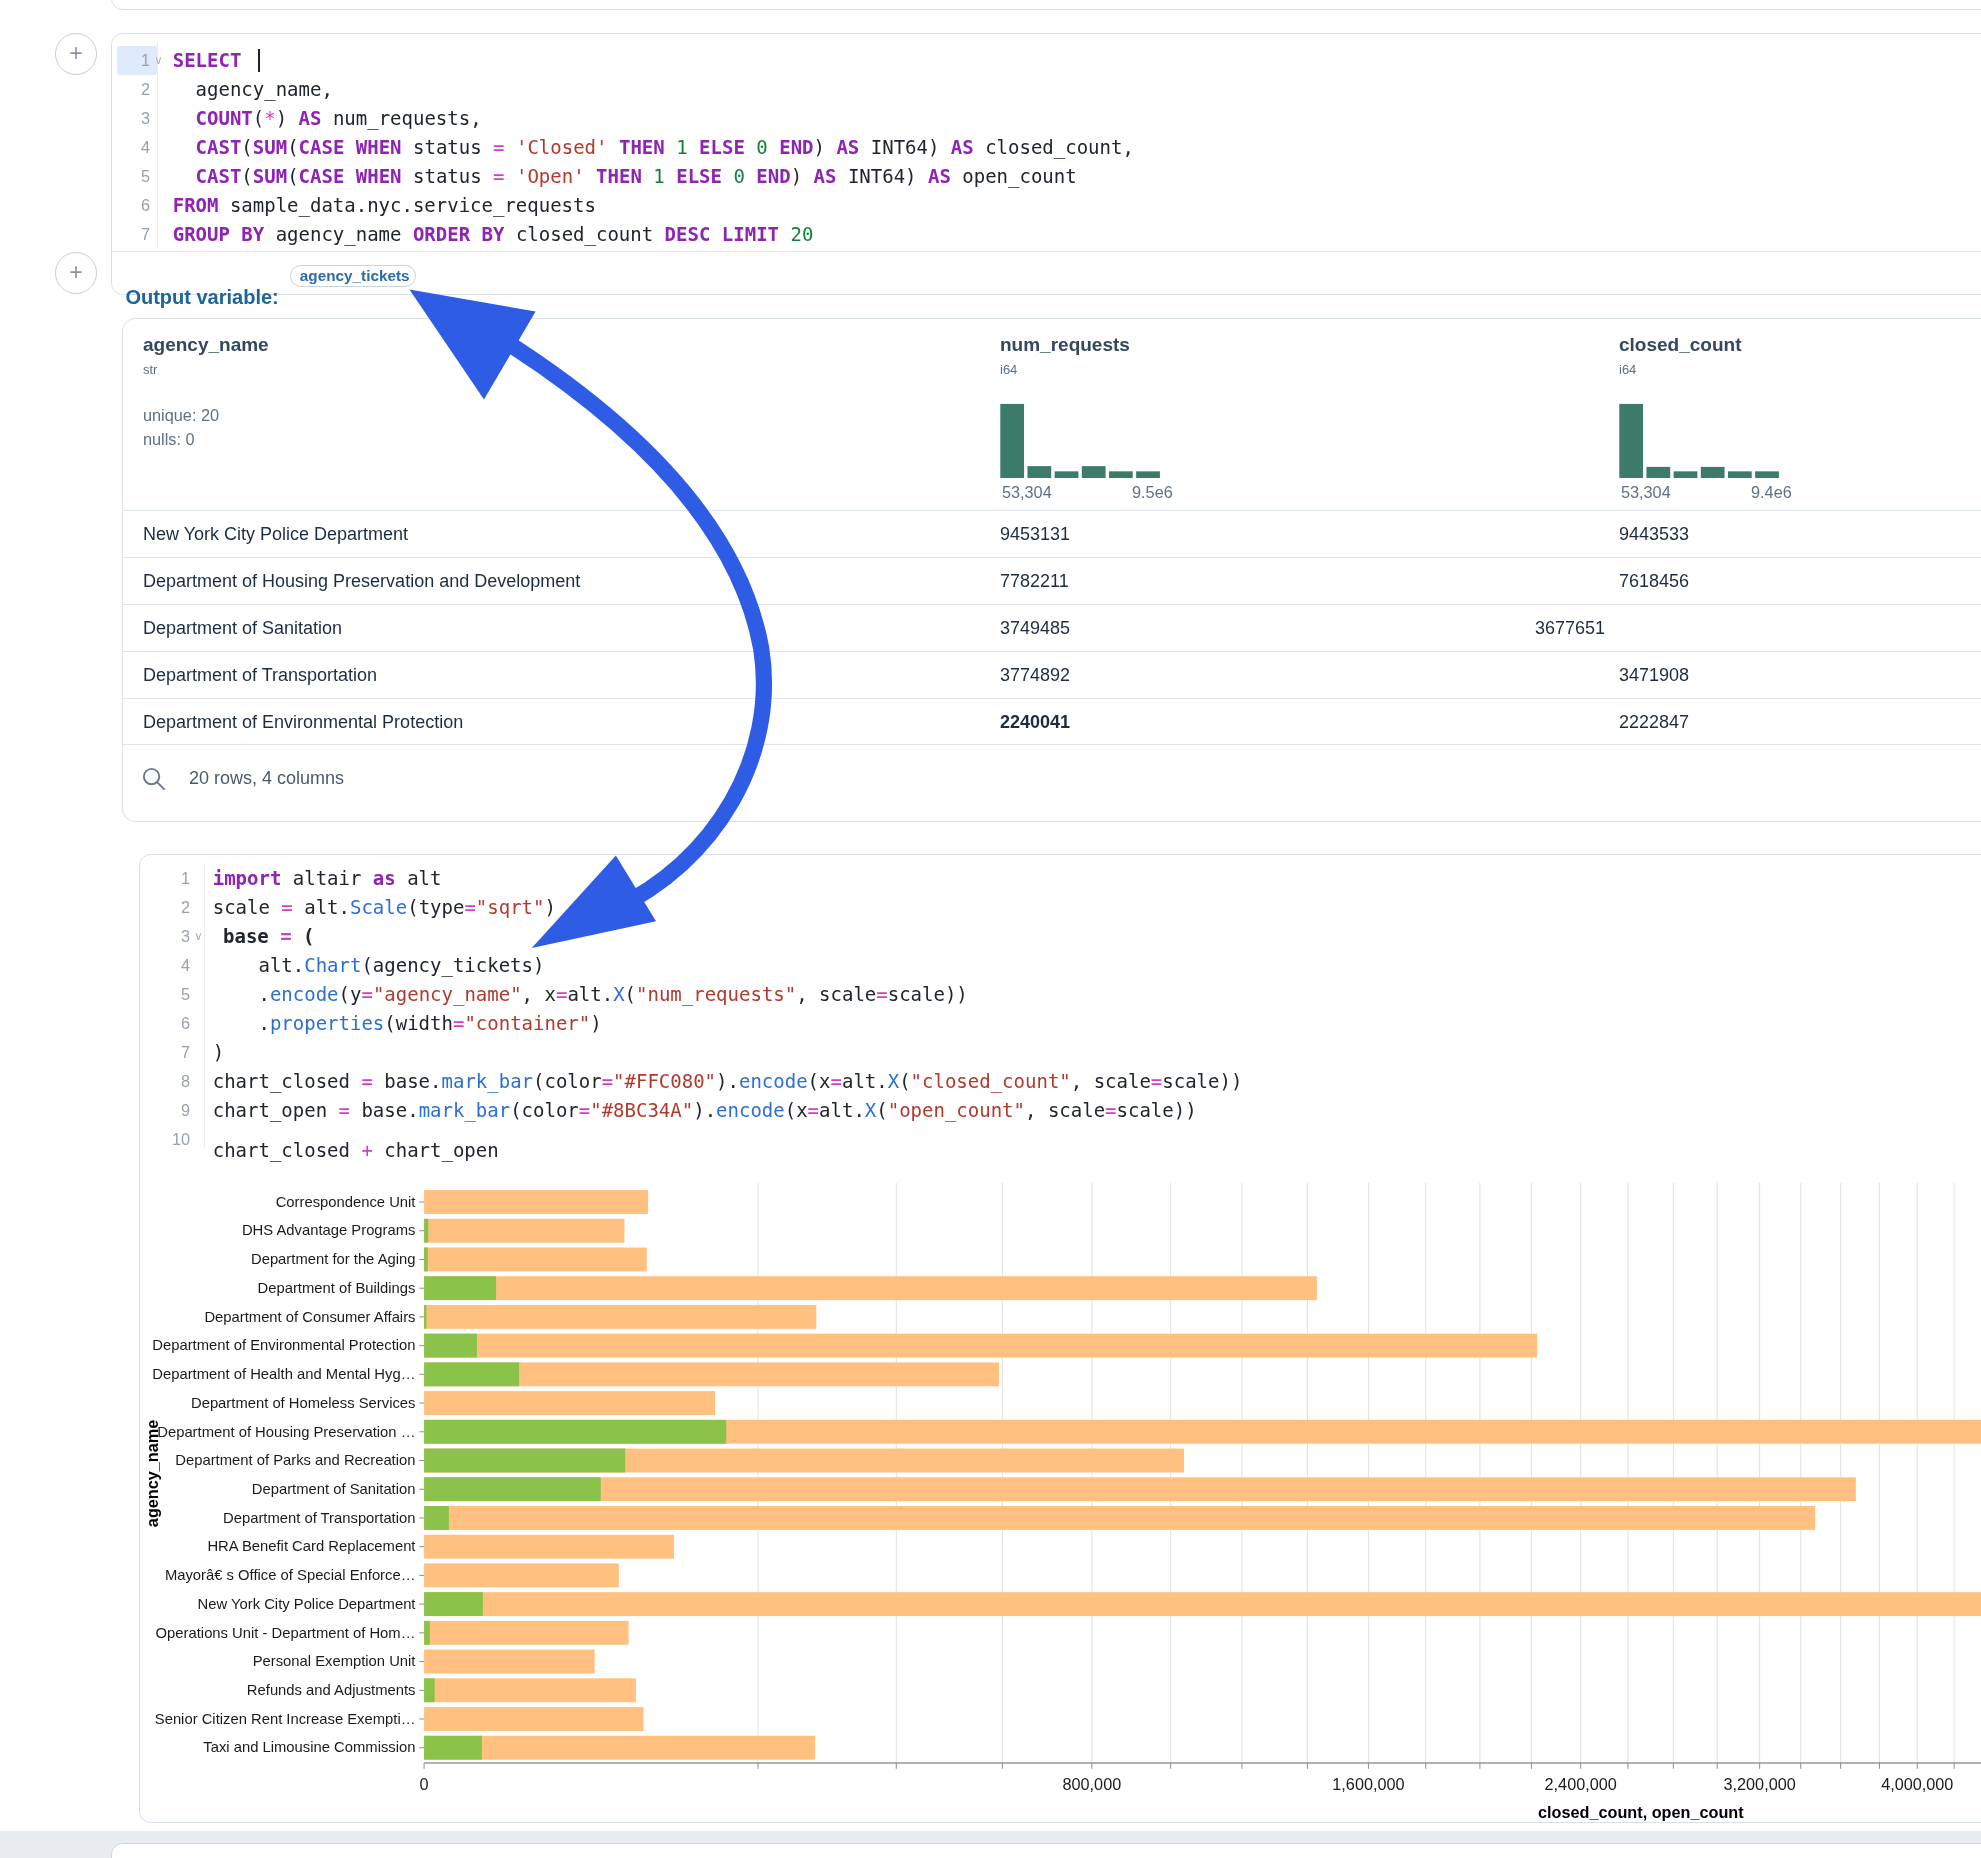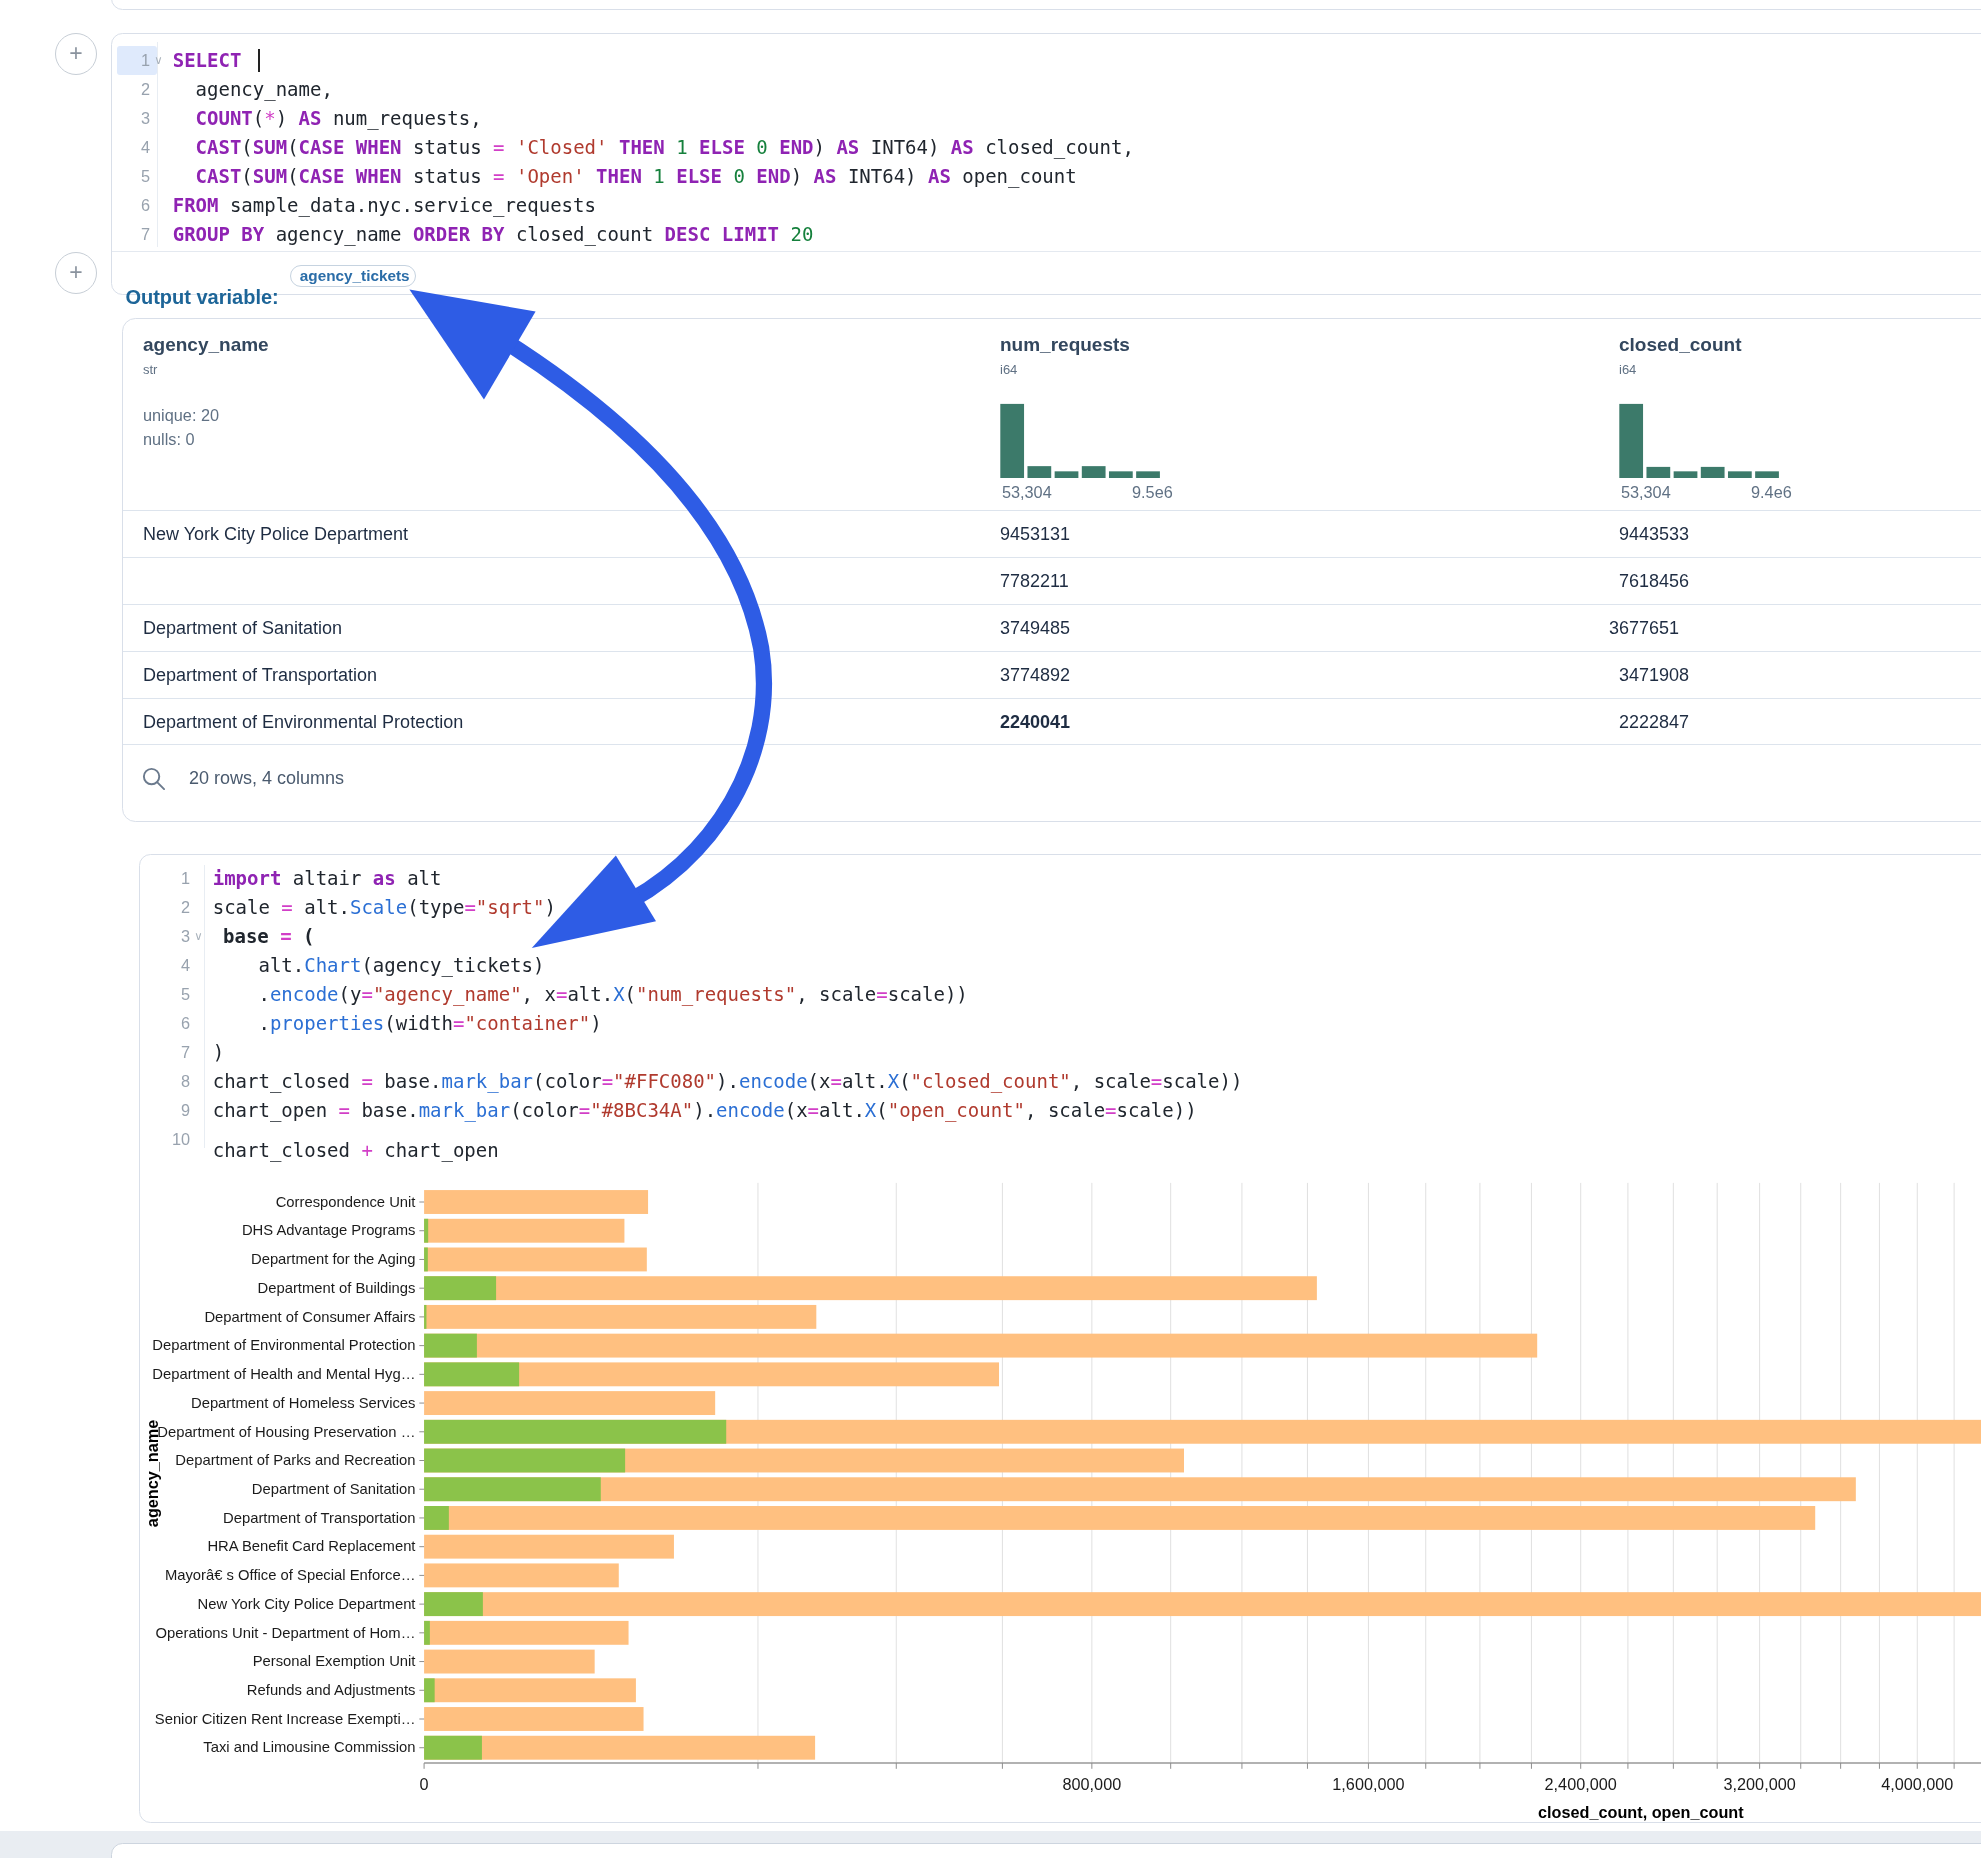--- a/index.html
+++ b/index.html
@@ -112,27 +112,28 @@
       <div class="histlab" style="position:absolute;left:132px;top:149px;">9.4e6</div>
     </div>
 
     <div id="table-rows" class="abs" style="left:0;top:0;right:0;">
         <div class="trow" style="top: 191px;">
           <div class="tcell" style="left: 20px;">New York City Police Department</div>
           <div class="tcell" style="left: 877px;">9453131</div>
           <div class="tcell" style="left: 1496px;">9443533</div>
         </div>
         <div class="trow" style="top: 238px;">
+          <div class="tcell" style="left: 20px;">Department of Housing Preservation and Development</div>
           <div class="tcell" style="left: 877px;">7782211</div>
           <div class="tcell" style="left: 1496px;">7618456</div>
         </div>
         <div class="trow" style="top: 285px;">
           <div class="tcell" style="left: 20px;">Department of Sanitation</div>
           <div class="tcell" style="left: 877px;">3749485</div>
-          <div class="tcell" style="left: 1486px;">3677651</div>
+          <div class="tcell" style="left: 1412px;">3677651</div>
         </div>
         <div class="trow" style="top: 332px;">
           <div class="tcell" style="left: 20px;">Department of Transportation</div>
           <div class="tcell" style="left: 877px;">3774892</div>
           <div class="tcell" style="left: 1496px;">3471908</div>
         </div>
         <div class="trow" style="top: 379px;">
           <div class="tcell" style="left: 20px;">Department of Environmental Protection</div>
           <div class="tcell" style="left: 877px; font-weight: bold;">2240041</div>
           <div class="tcell" style="left: 1496px;">2222847</div>

